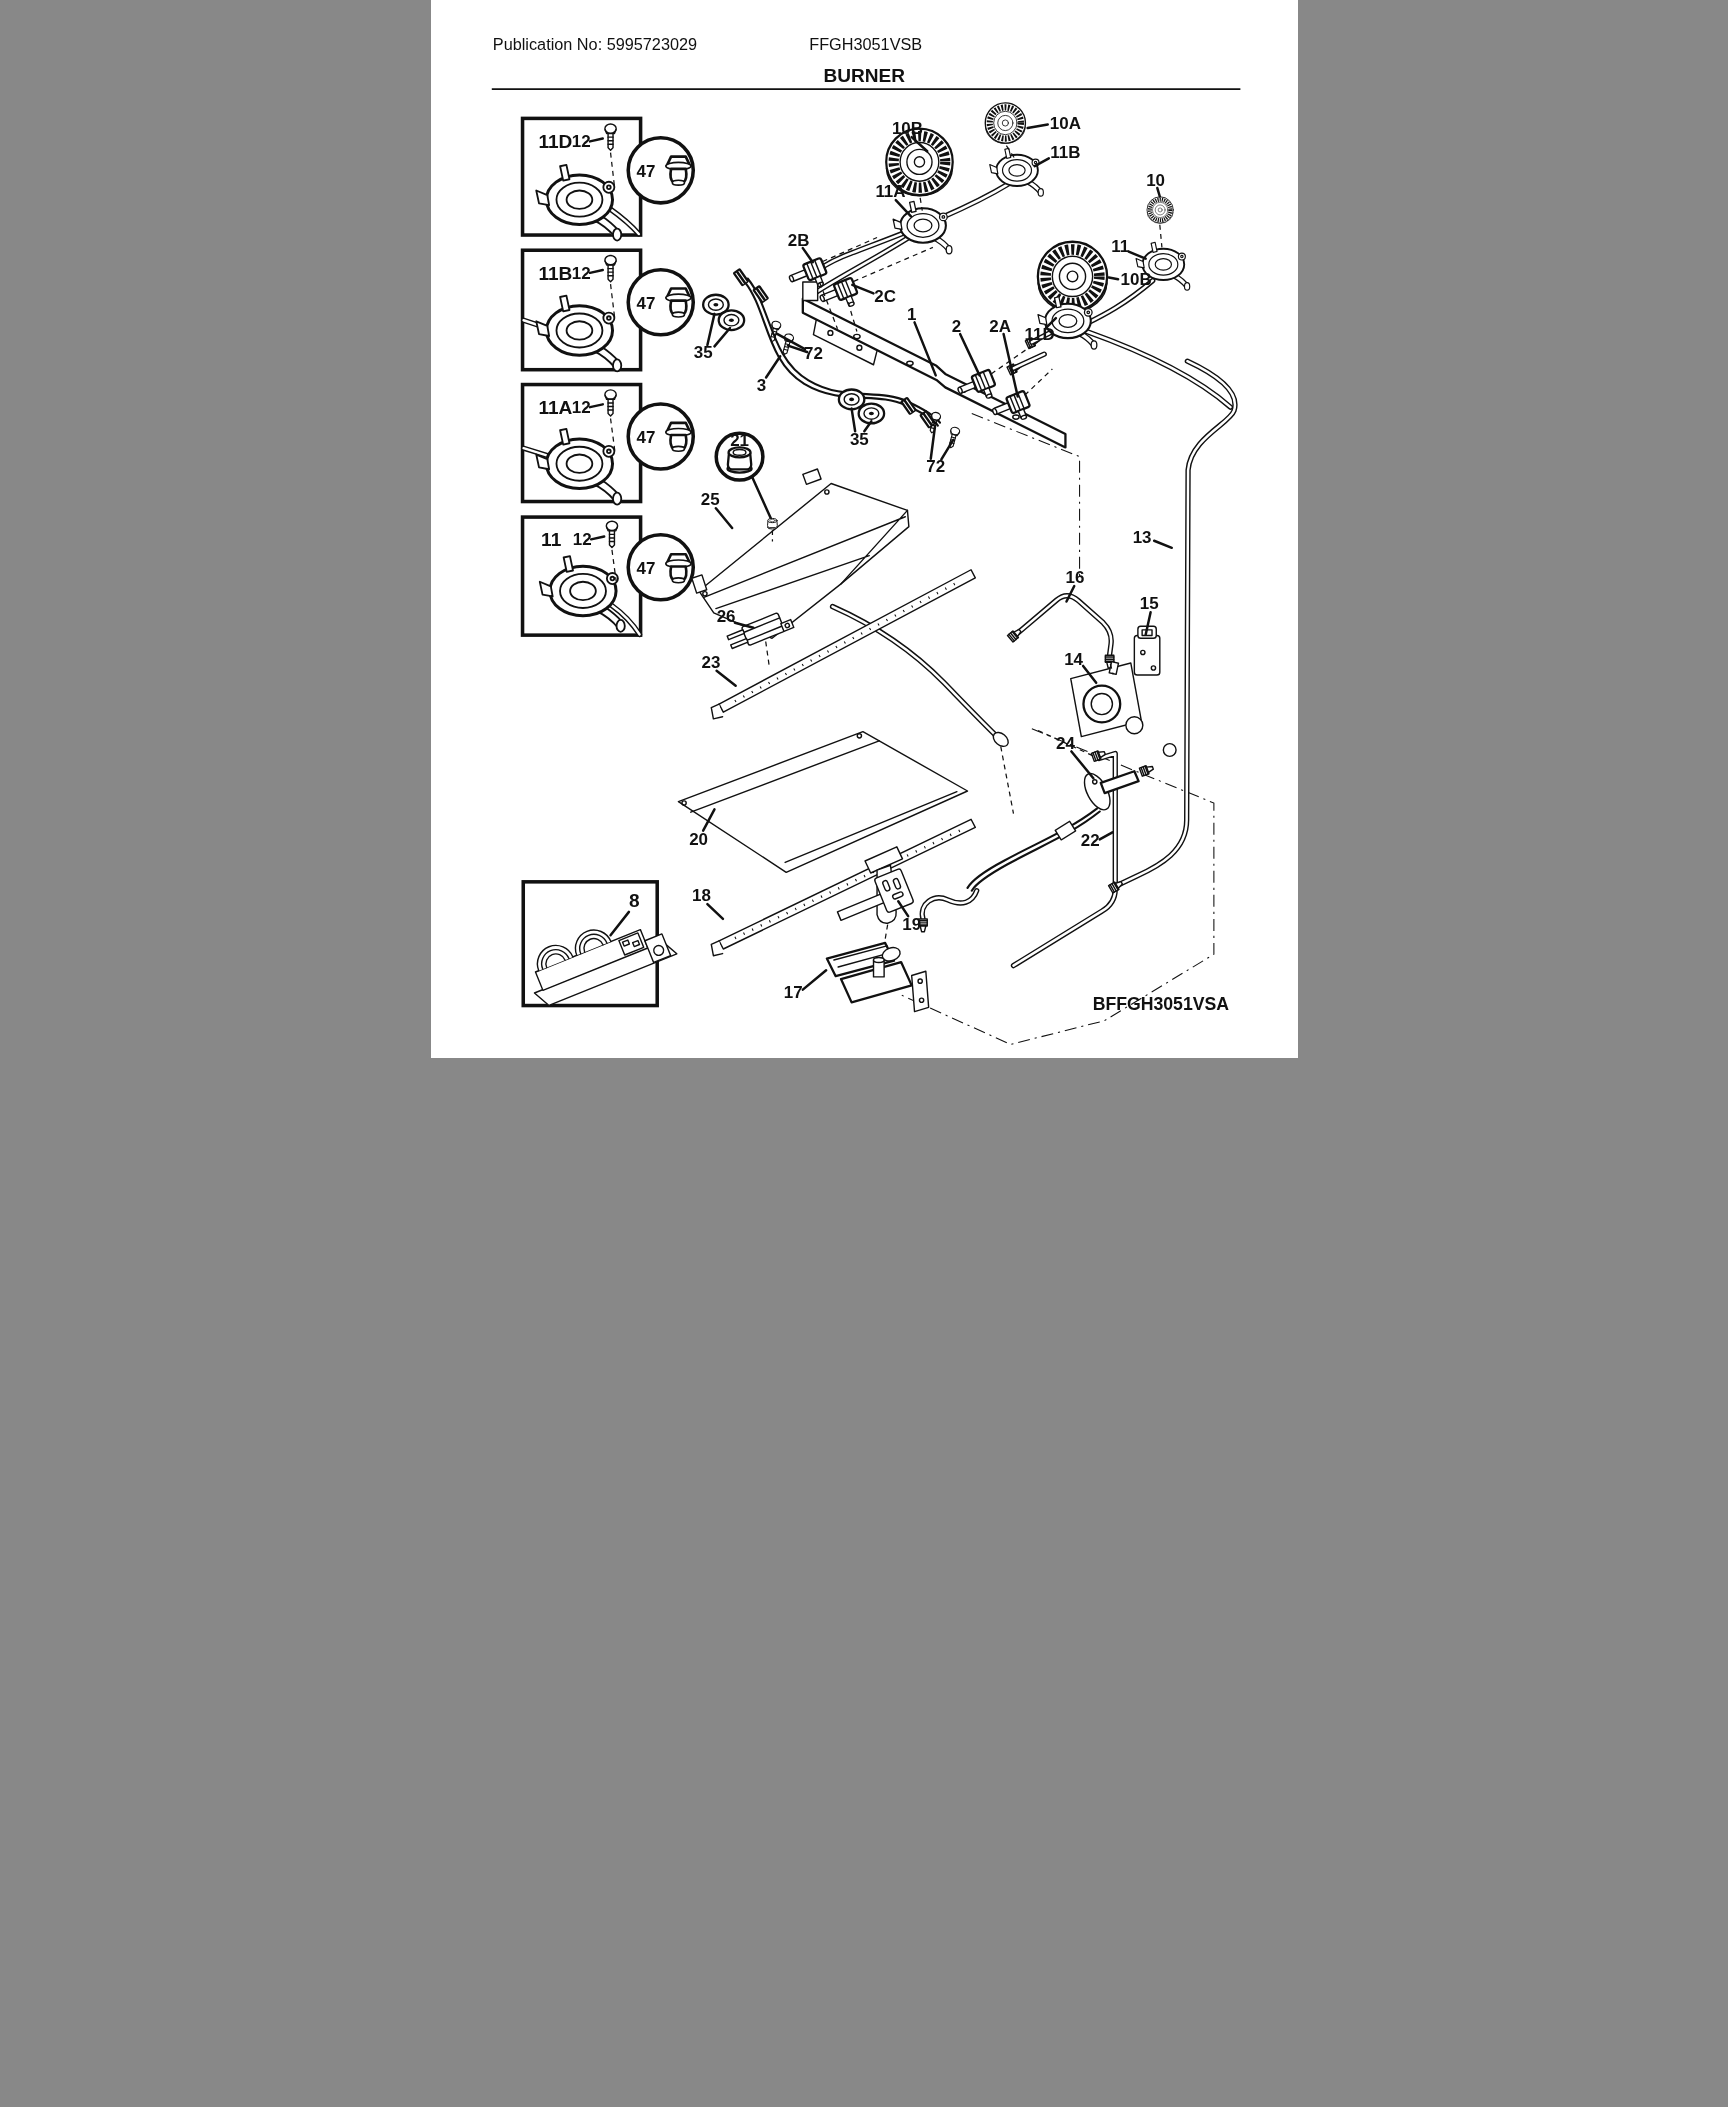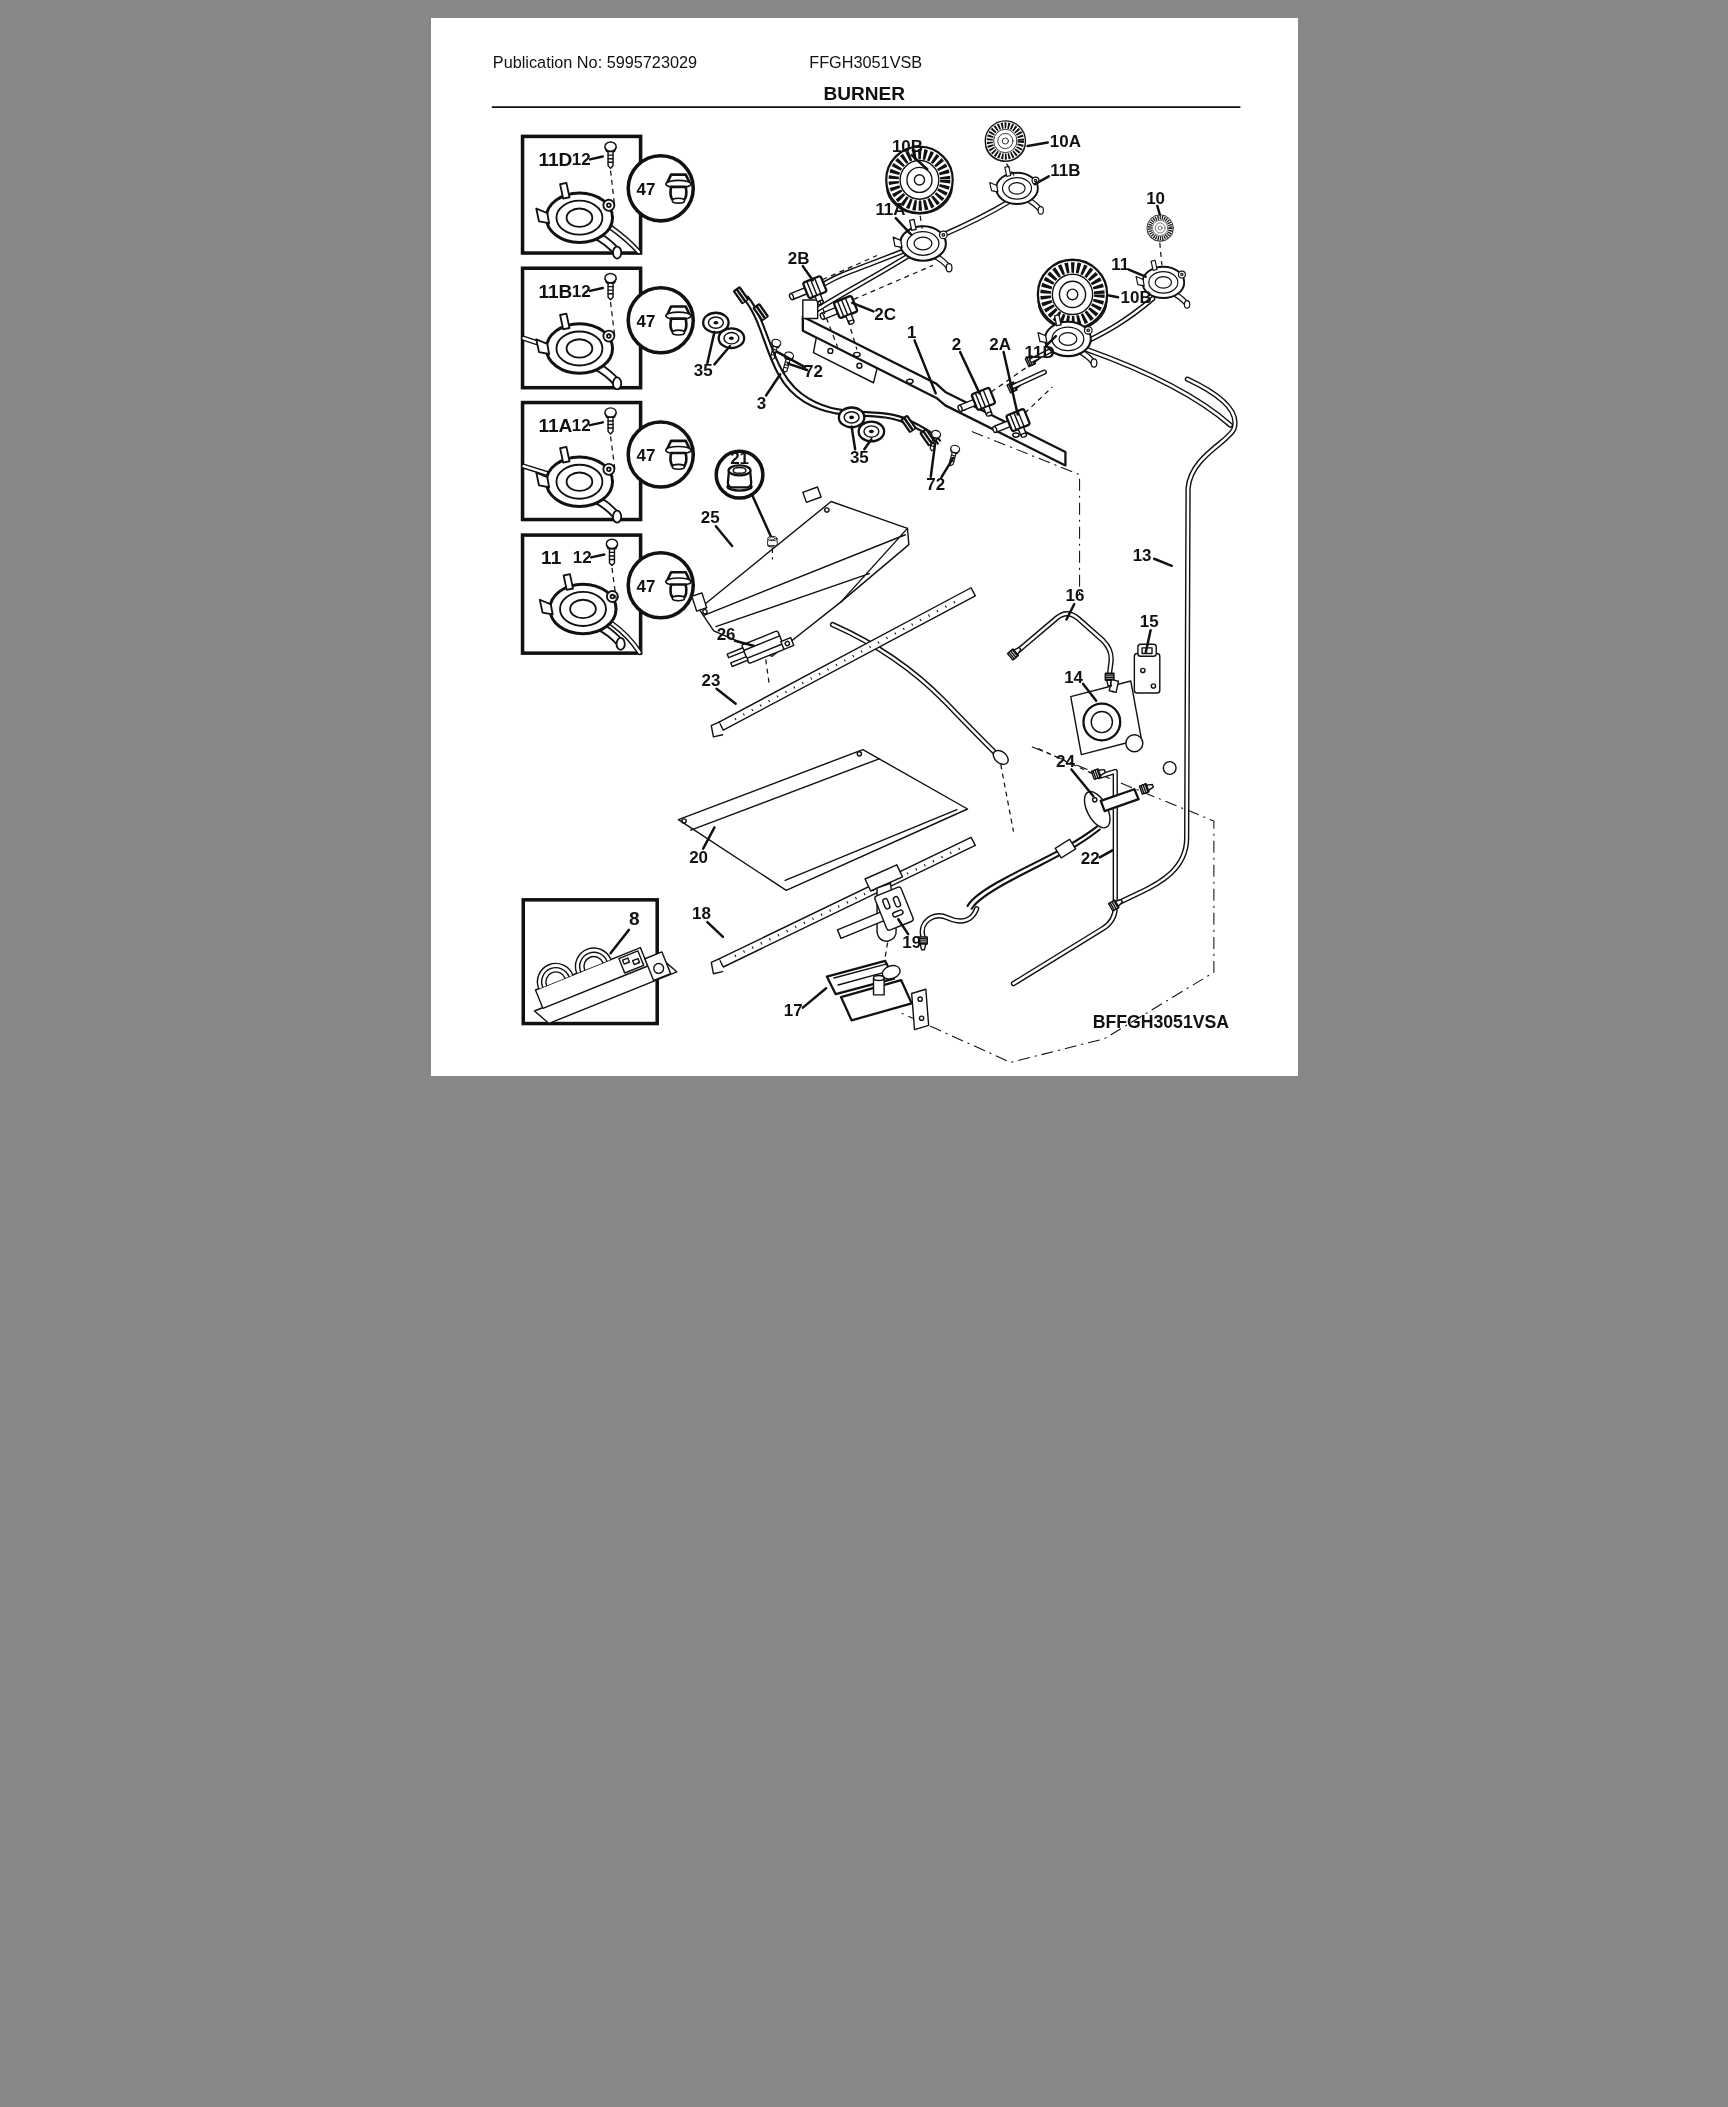--- a/index.html
+++ b/index.html
@@ -1,16 +1,16 @@
 <!DOCTYPE html>
 <html style="font-size:11.3px"><head>
 <meta charset="utf-8">
 <style>
   html,body{margin:0;padding:0;background:#888;}
-  .page{width:100%;max-width:867px;margin:18px auto;background:#fff;}
+  .page{width:100%;max-width:867px;margin:0 auto;background:#fff;}
   svg{display:block;width:100%;height:auto;background:#fff;}
   .ln{fill:none;stroke:#111;stroke-width:4;stroke-linecap:round;stroke-linejoin:round;}
   .ln2{stroke-width:6.5;}
   .wf{fill:#fff;}
   .blk{fill:#111;stroke:none;}
   .tube{fill:none;stroke:#111;stroke-width:15;stroke-linecap:round;stroke-linejoin:round;}
   .tubein{fill:none;stroke:#fff;stroke-width:7;stroke-linecap:round;stroke-linejoin:round;}
   .wire{fill:none;stroke:#111;stroke-width:6;stroke-linecap:round;}
   .dash{stroke:#111;stroke-width:3.5;stroke-dasharray:14 12;fill:none;}
   .phantom{stroke:#111;stroke-width:3;stroke-dasharray:34 14 6 14;fill:none;}

